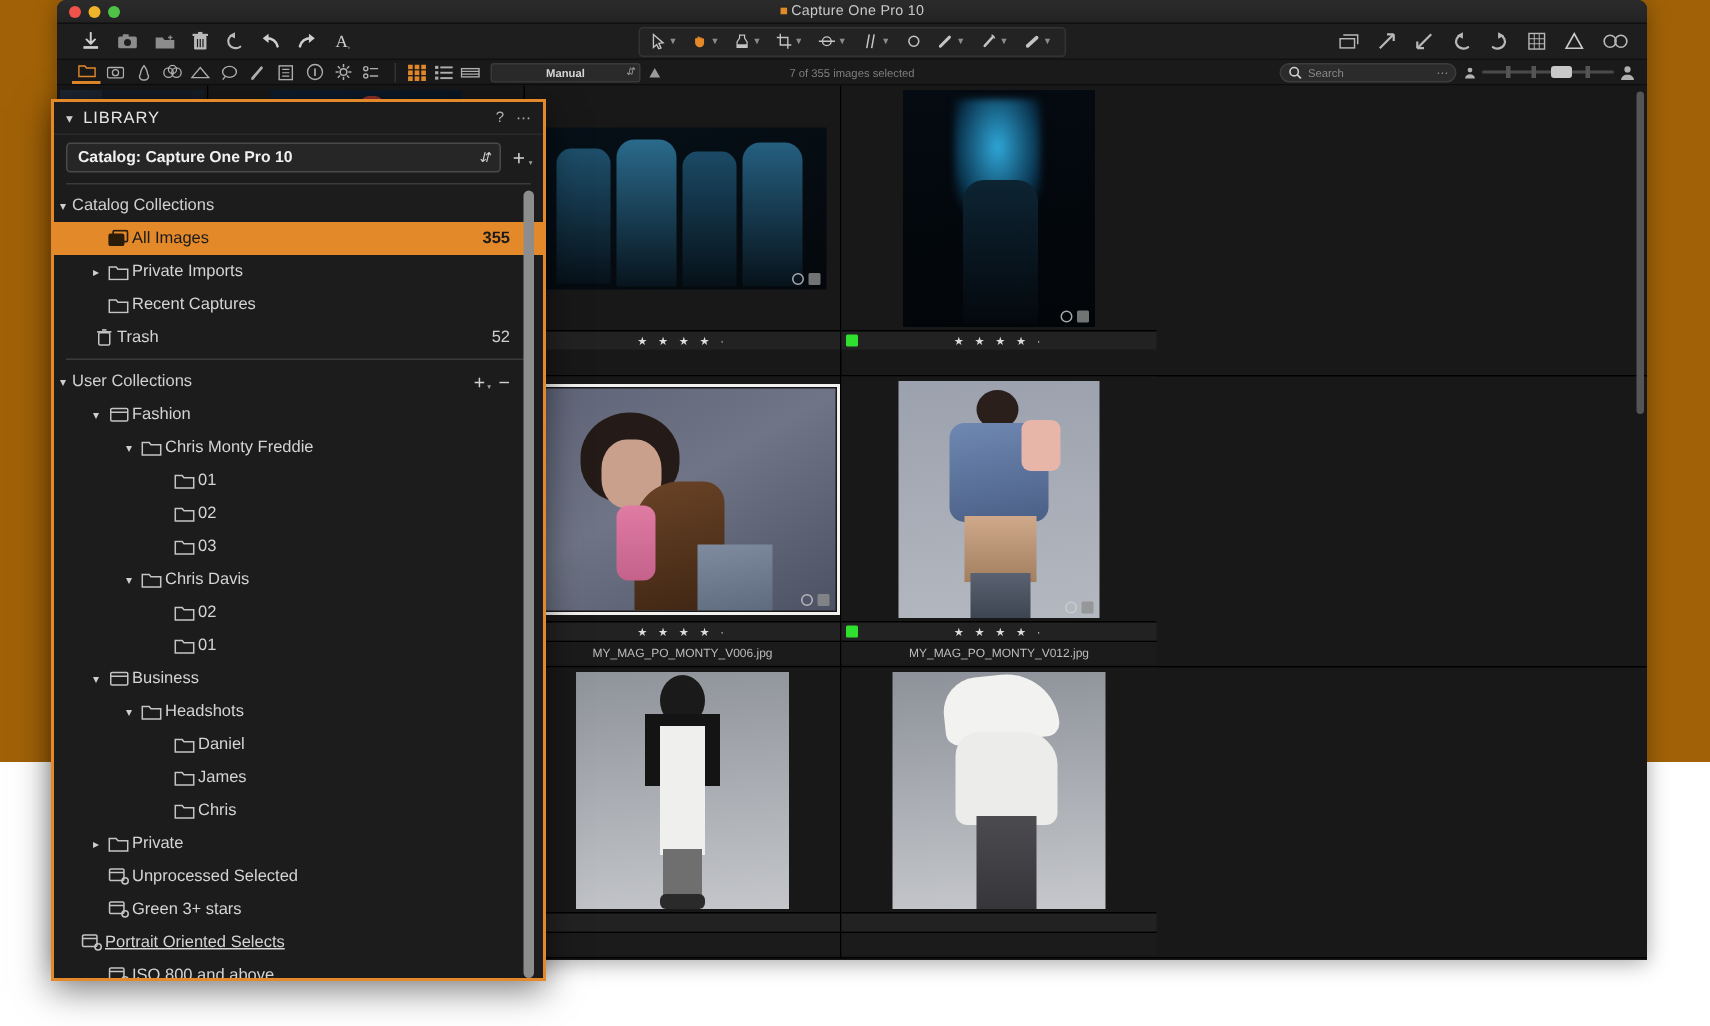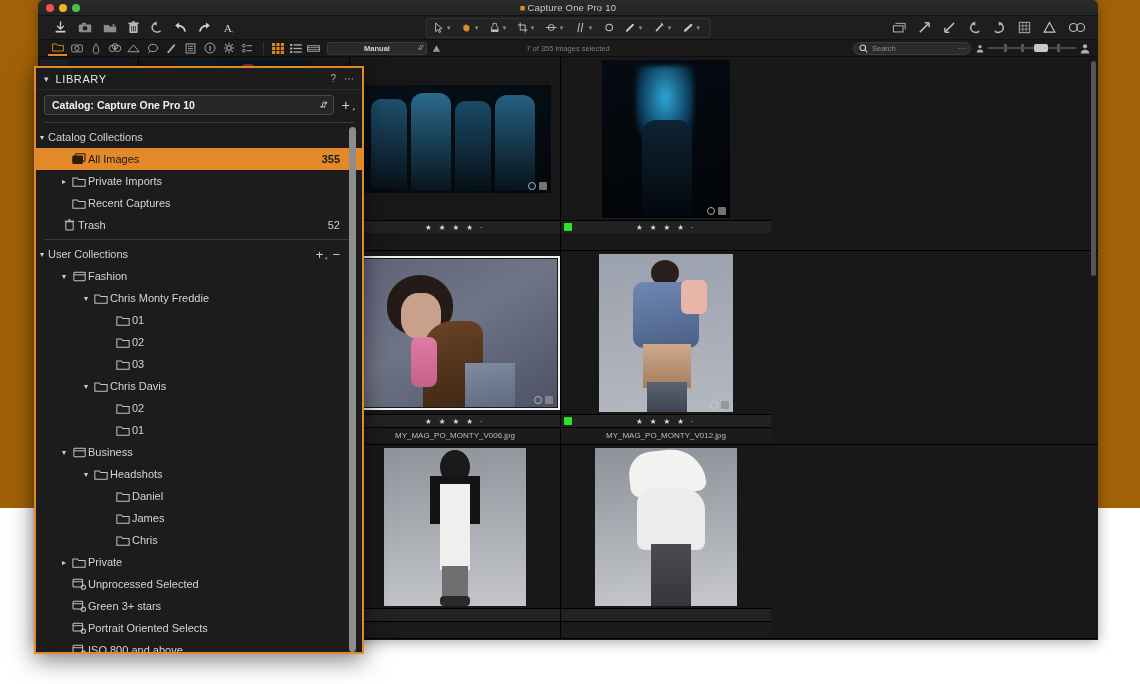--- a/index.html
+++ b/index.html
@@ -1060,21 +1060,21 @@
       <div class="trow" style="padding-left:34px;">
         <span class="ic">
           <svg width="15" height="12" viewBox="0 0 16 13">
               <rect x="1" y="1.4" width="10.4" height="8.4" rx="1" fill="none" stroke="currentColor" stroke-width="1.1"></rect>
               <path d="M1 4h10.4" stroke="currentColor" stroke-width="1"></path>
               <circle cx="12.2" cy="10" r="2.3" fill="none" stroke="currentColor" stroke-width="1.1"></circle>
             </svg>
         </span>
         <span class="tlabel">Green 3+ stars</span>
       </div>
-      <div class="trow" style="padding-left:34px;">
+      <div class="trow" style="padding-left:16px;text-decoration:underline;">
         <span class="ic">
           <svg width="15" height="12" viewBox="0 0 16 13">
               <rect x="1" y="1.4" width="10.4" height="8.4" rx="1" fill="none" stroke="currentColor" stroke-width="1.1"></rect>
               <path d="M1 4h10.4" stroke="currentColor" stroke-width="1"></path>
               <circle cx="12.2" cy="10" r="2.3" fill="none" stroke="currentColor" stroke-width="1.1"></circle>
             </svg>
         </span>
         <span class="tlabel">Portrait Oriented Selects</span>
       </div>
       <div class="trow" style="padding-left:34px;">

